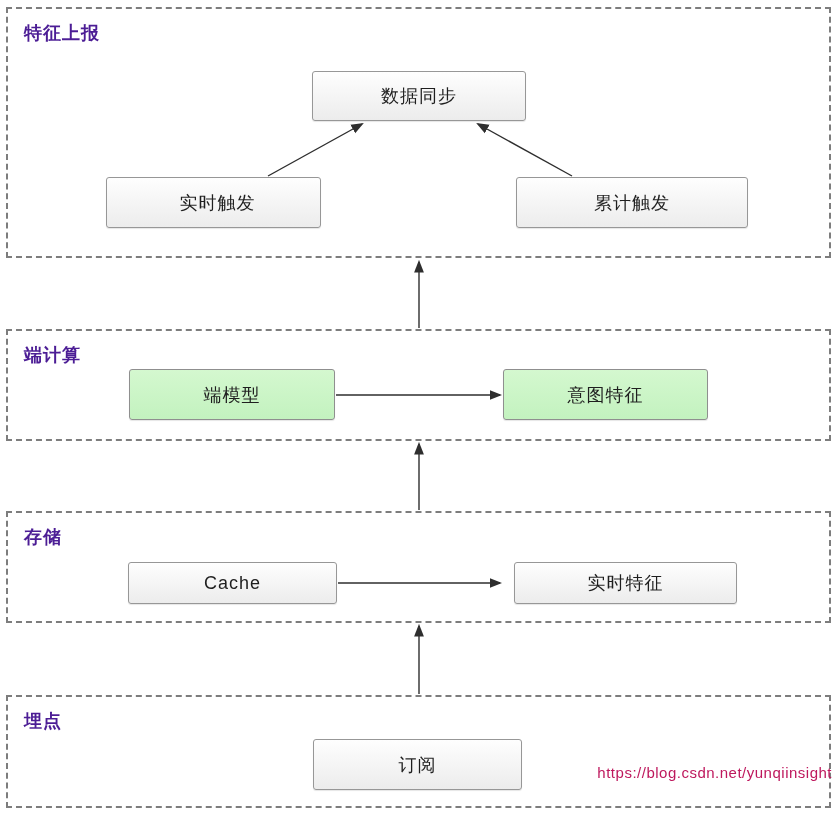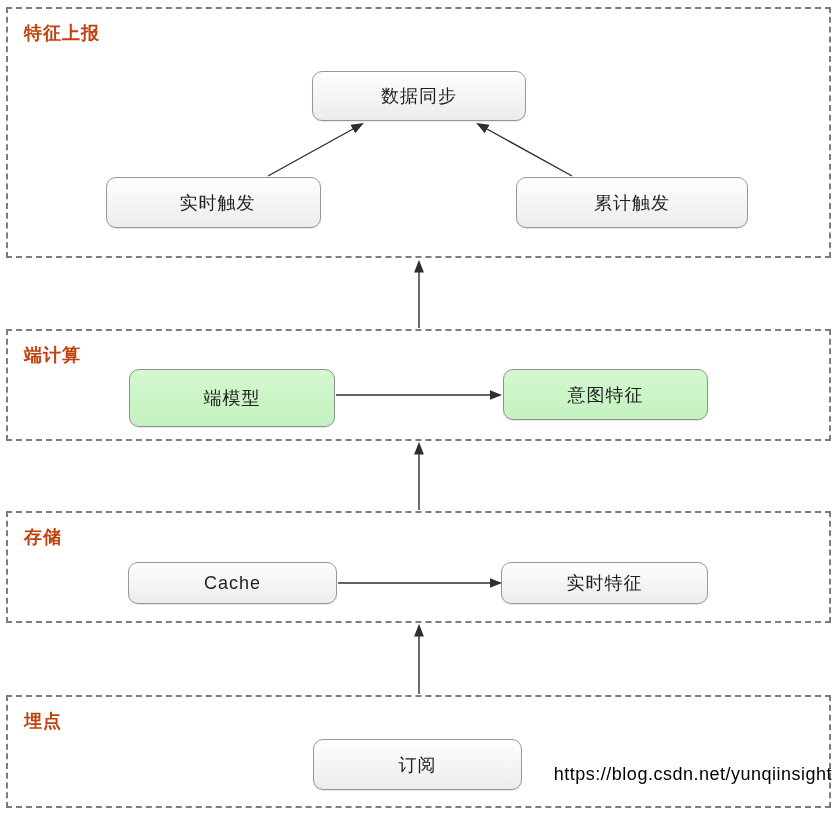--- a/index.html
+++ b/index.html
@@ -21,76 +21,76 @@
     border: 2px dashed #7d7d7d;
     box-sizing: border-box;
     background: transparent;
   }
   .section-label {
     position: absolute;
     left: 16px;
     top: 12px;
     font-size: 18px;
     font-weight: 700;
-    color: #c2410c;
+    color: #4c1d95;
     letter-spacing: 1px;
   }
   #section-report   { left: 6px;  top: 7px;   width: 825px; height: 251px; }
   #section-compute  { left: 6px;  top: 329px; width: 825px; height: 112px; }
   #section-storage  { left: 6px;  top: 511px; width: 825px; height: 112px; }
   #section-tracking { left: 6px;  top: 695px; width: 825px; height: 113px; }
 
   
   .node {
     position: absolute;
     box-sizing: border-box;
     display: flex;
     align-items: center;
     justify-content: center;
     font-size: 18px;
     color: #1f1f1f;
     letter-spacing: 1px;
     border: 1px solid #979797;
-    border-radius: 10px;
+    border-radius: 3px;
     background: linear-gradient(to bottom, #fefefe 0%, #ececec 100%);
     box-shadow: 0 1px 1px rgba(0,0,0,0.10);
   }
   .node.green {
     background: linear-gradient(to bottom, #d4f8cf 0%, #c3f2bf 100%);
     border-color: #8f8f8f;
   }
   #node-data-sync          { left: 312px; top: 71px;  width: 214px; height: 50px; }
   #node-realtime-trigger   { left: 106px; top: 177px; width: 215px; height: 51px; padding-left: 8px; }
   #node-cumulative-trigger { left: 516px; top: 177px; width: 232px; height: 51px; }
-  #node-edge-model         { left: 129px; top: 369px; width: 206px; height: 58px; }
+  #node-edge-model         { left: 129px; top: 369px; width: 206px; height: 51px; }
   #node-intent-feature     { left: 503px; top: 369px; width: 205px; height: 51px; }
   #node-cache              { left: 128px; top: 562px; width: 209px; height: 42px; }
-  #node-realtime-feature   { left: 501px; top: 562px; width: 207px; height: 42px; }
+  #node-realtime-feature   { left: 514px; top: 562px; width: 223px; height: 42px; }
   #node-subscribe          { left: 313px; top: 739px; width: 209px; height: 51px; }
 
   
   svg.arrows {
     position: absolute;
     left: 0;
     top: 0;
     width: 839px;
     height: 818px;
     pointer-events: none;
   }
   svg.arrows line {
     stroke: #2e2e2e;
     stroke-width: 1.4;
   }
 
   .watermark {
     position: absolute;
     right: 7px;
     top: 764px;
-    font-size: 18px;
-    color: #000000;
+    font-size: 15px;
+    color: #be185d;
     letter-spacing: 0.5px;
   }
 </style>
 </head>
 <body>
 
 <div class="canvas">
 
   <div class="section" id="section-report">
     <div class="section-label">特征上报</div>

